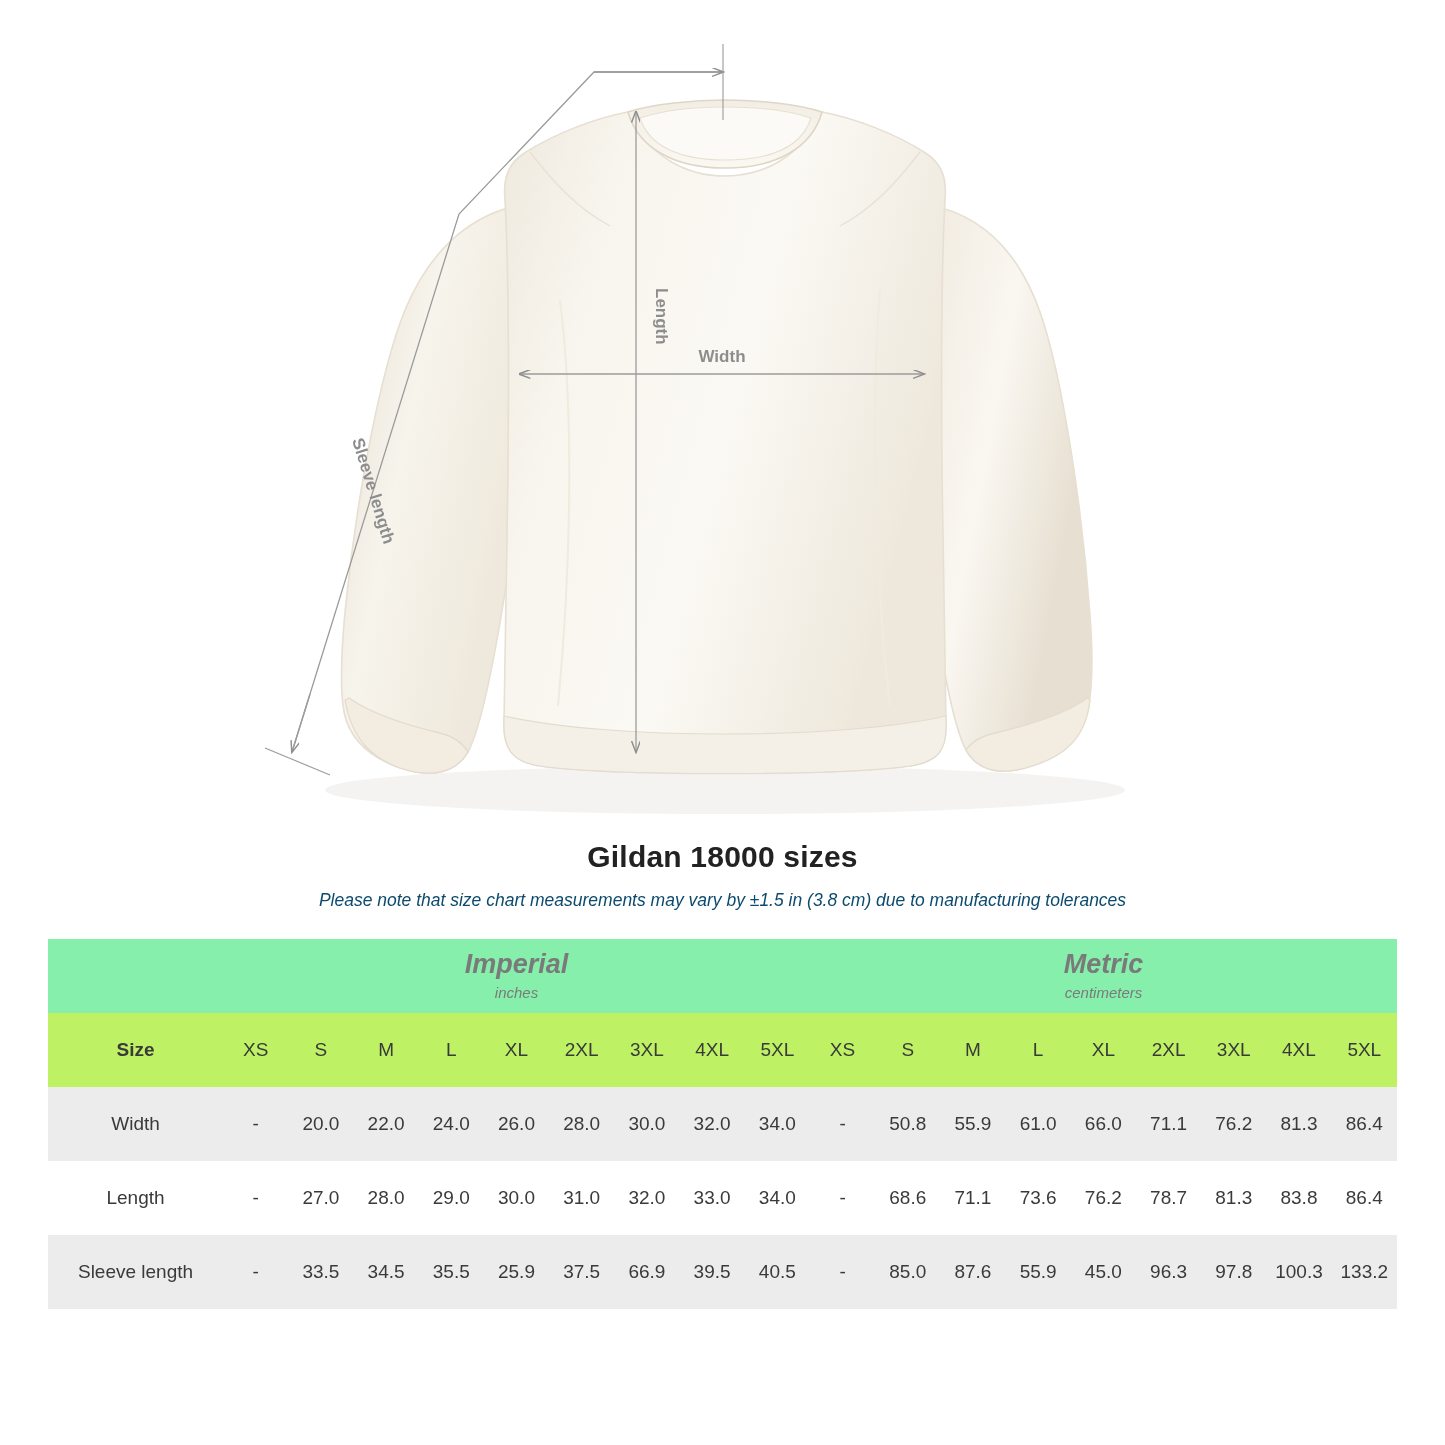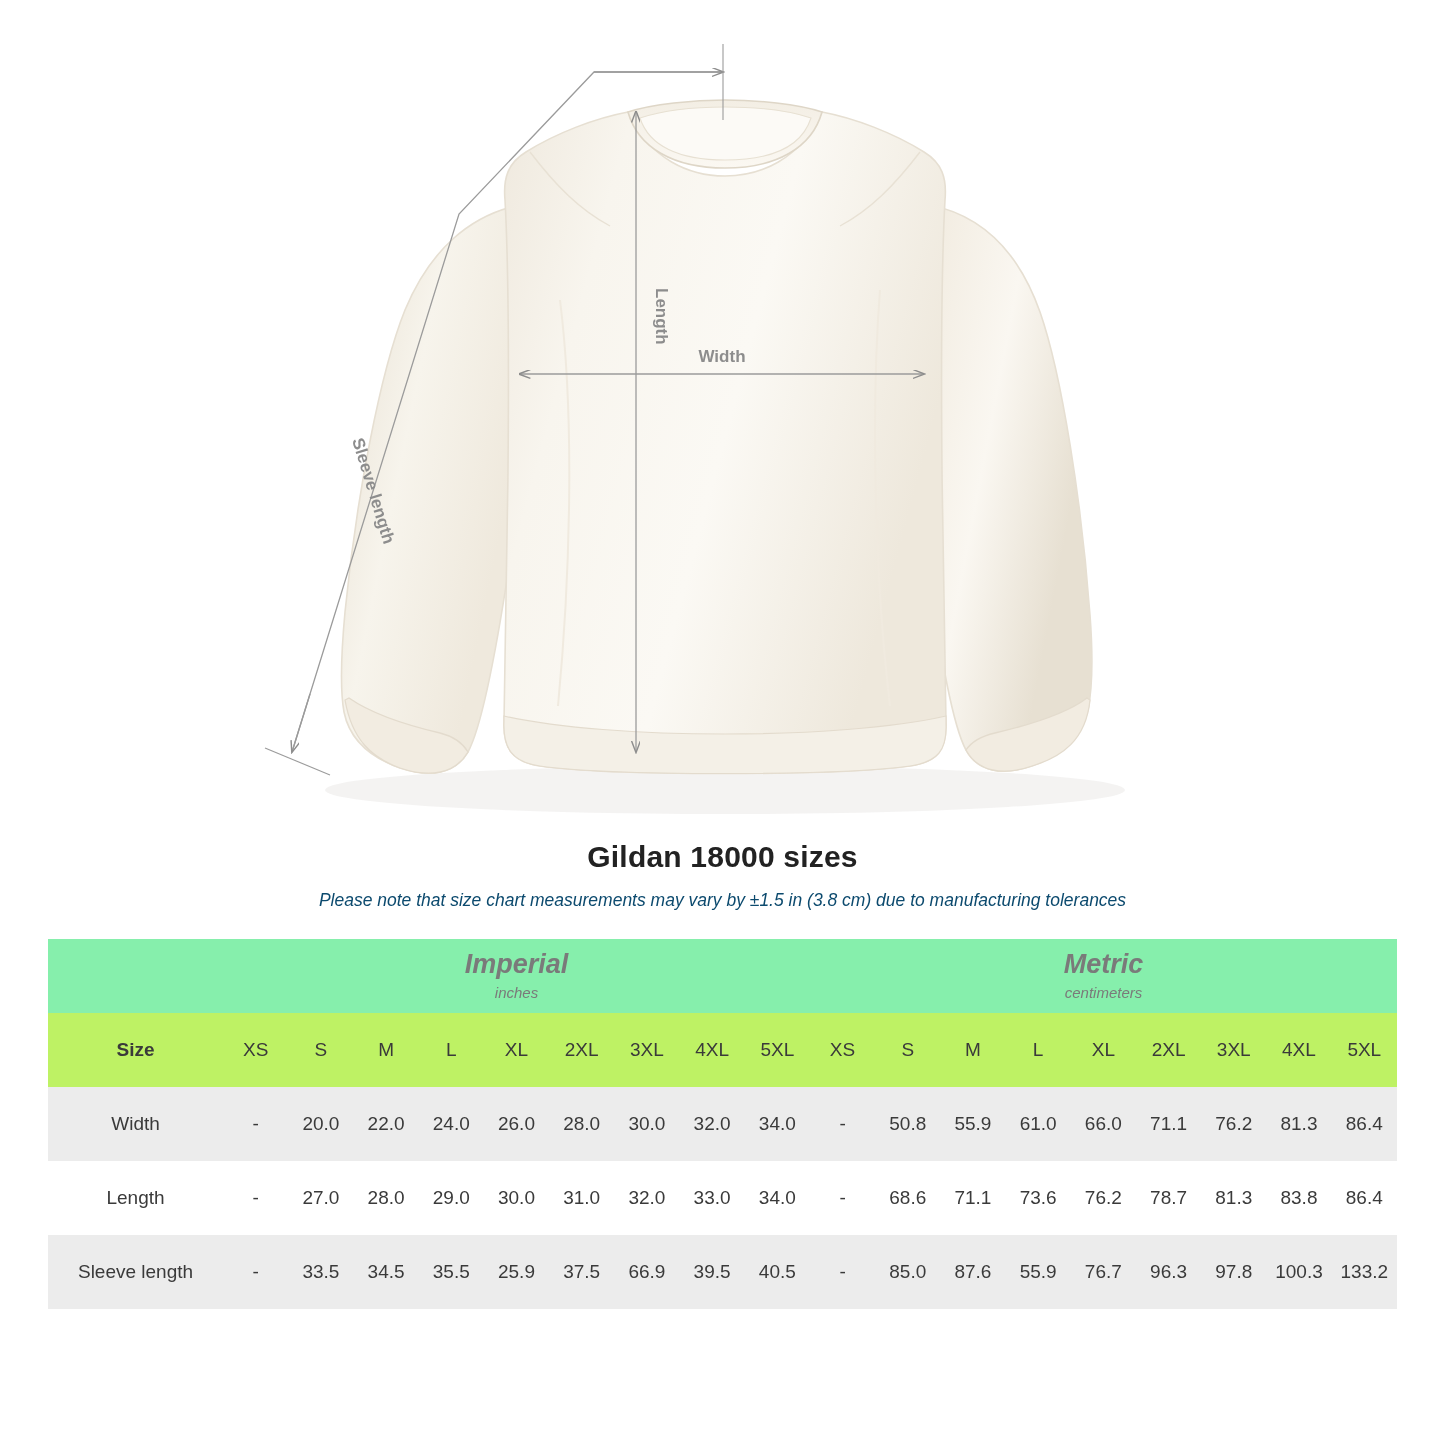--- a/index.html
+++ b/index.html
@@ -333,21 +333,21 @@
           <td>35.5</td>
           <td>25.9</td>
           <td>37.5</td>
           <td>66.9</td>
           <td>39.5</td>
           <td>40.5</td>
           <td>-</td>
           <td>85.0</td>
           <td>87.6</td>
           <td>55.9</td>
-          <td>76.7</td>
+          <td>45.0</td>
           <td>96.3</td>
           <td>97.8</td>
           <td>100.3</td>
           <td>133.2</td>
         </tr>
       </tbody>
     </table>
   </div>
 
 </div>

